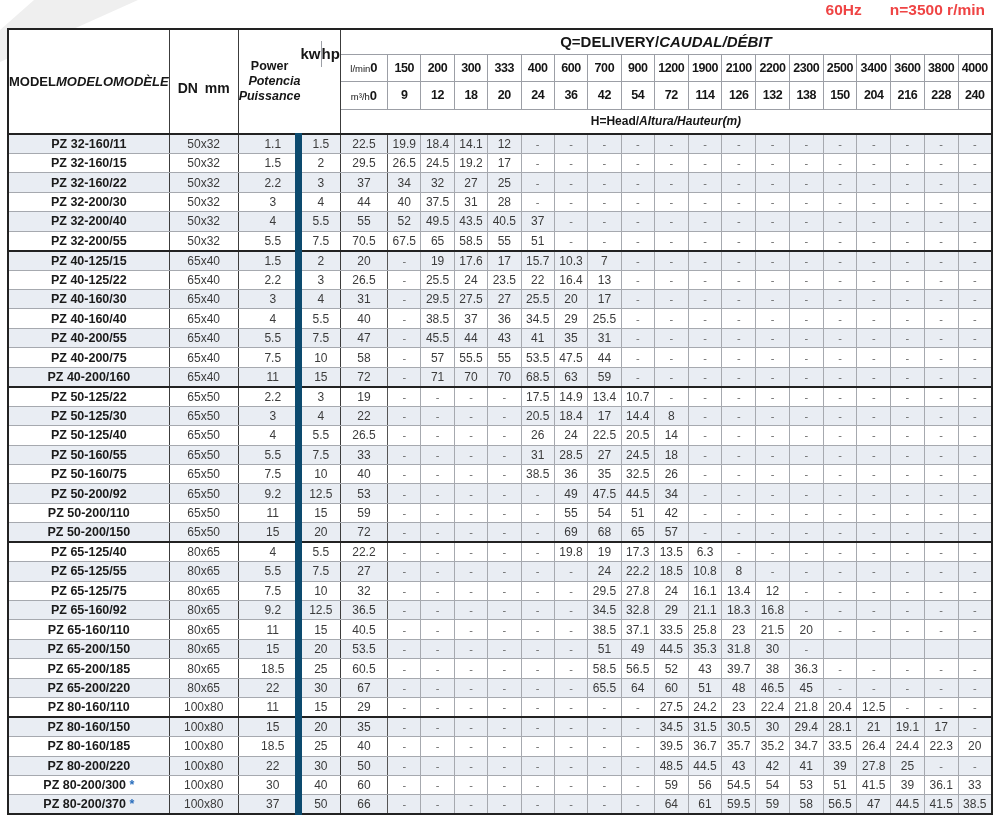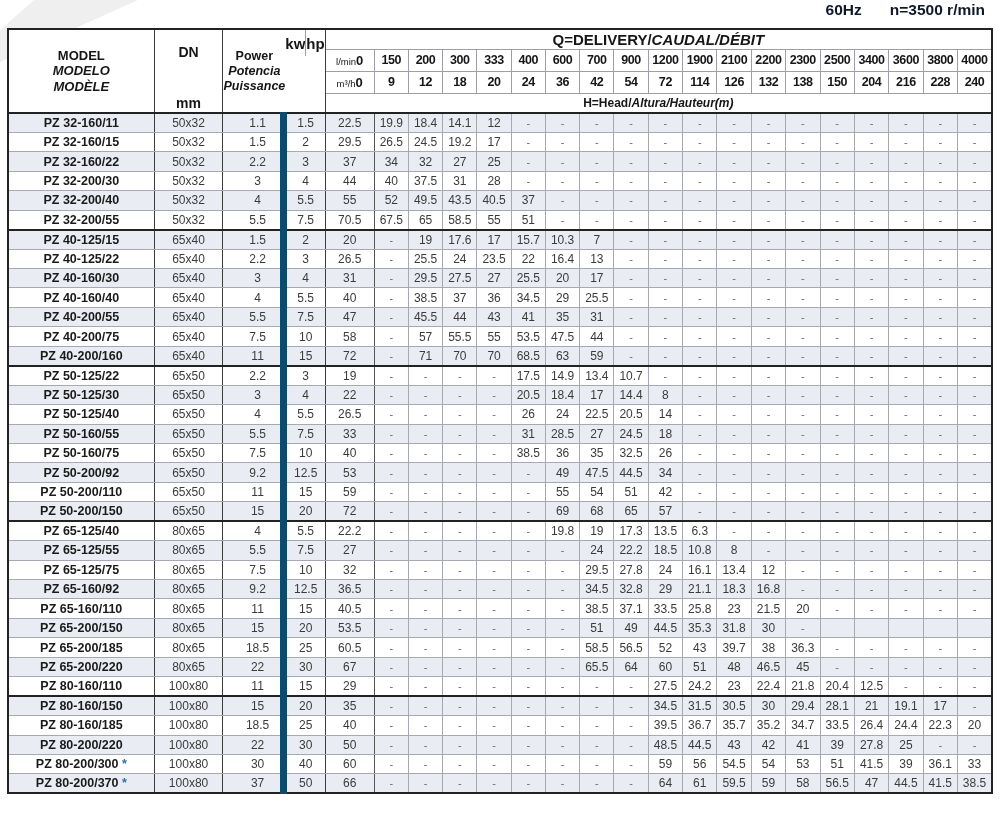--- a/index.html
+++ b/index.html
@@ -3,45 +3,45 @@
 <meta charset="utf-8">
 <style>
   * { box-sizing: border-box; margin: 0; padding: 0; }
   body { background: #ffffff; font-family: "Liberation Sans", sans-serif; }
   .page { position: relative; width: 1000px; height: 839px; background: #fff; overflow: hidden; }
 
   .corner-deco { position: absolute; top: 0; left: 0; width: 150px; height: 64px;
     background: #efefef; clip-path: polygon(34px 0, 138px 0, 0 62px, 0 30px); }
 
   .freq-bar { position: absolute; top: 1px; right: 15px; display: flex; gap: 28px;
-    font-size: 15.5px; font-weight: bold; color: #0f172a; }
+    font-size: 15.5px; font-weight: bold; color: #ef4444; }
 
   table.pump { position: absolute; left: 7px; top: 28px; width: 986px;
     border-collapse: collapse; border: 2px solid #222; }
 
   
   thead { border-bottom: 2px solid #222; }
   thead th { font-weight: bold; color: #161616; background: #fff; vertical-align: middle; }
 
   th.model-cell { width: 150px; border-right: 1px solid #3c3c3c; }
-  .model-stack { display: flex; flex-direction: column; justify-content: center; align-items: center;
+  .model-stack { display: flex; flex-direction: row; justify-content: center; align-items: center;
      line-height: 1.18; font-size: 13px; }
   .model-stack .it { font-style: italic; }
 
   th.dn-cell { width: 70px; border-right: 1px solid #3c3c3c; }
-  .dn-stack { display: flex; flex-direction: column; justify-content: space-between; align-items: center;
-     height: 82px; padding: 14px 8px 1px; }
+  .dn-stack { display: flex; flex-direction: row; justify-content: space-between; align-items: center;
+     height: 103px; padding: 14px 8px 1px; }
   .dn-label { font-size: 14px; font-weight: bold; }
   .dn-unit  { font-size: 14px; font-weight: bold; }
 
   th.power-cell { width: 90px; border-right: 1px solid #3c3c3c; padding: 0; }
   .power-stack { display: flex; height: 82px; }
   .power-lines { flex: 1; display: flex; flex-direction: column; justify-content: center;
      font-size: 12.5px; line-height: 1.2; }
-  .power-lines .it { font-style: italic; }
+  .power-lines .it { font-style: italic; text-align: right; }
   .power-units { display: flex; height: 26px; font-size: 15px; font-weight: bold; }
   .power-units span { flex: 1; display: flex; align-items: center; justify-content: center; }
   .power-units span + span { border-left: 1px solid #9c9fa6; }
 
   th.q-title { height: 20px; font-size: 15px; border-bottom: 1px solid #9c9fa6; }
   th.q-title .it, th.h-title .it { font-style: italic; }
   th.h-title { height: 20px; font-size: 12px; }
 
   th.q0h { width: 50px; border-right: 1px solid #9c9fa6; border-bottom: 1px solid #9c9fa6;
      font-size: 13px; white-space: nowrap; }

